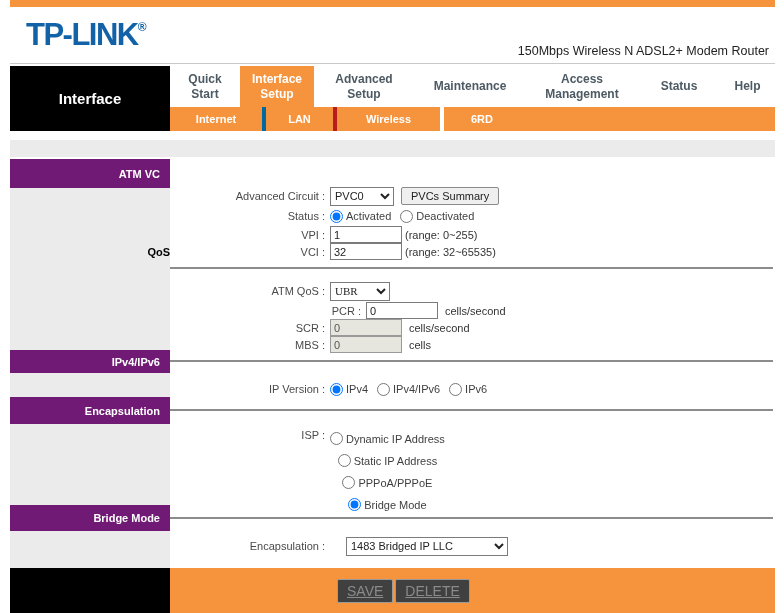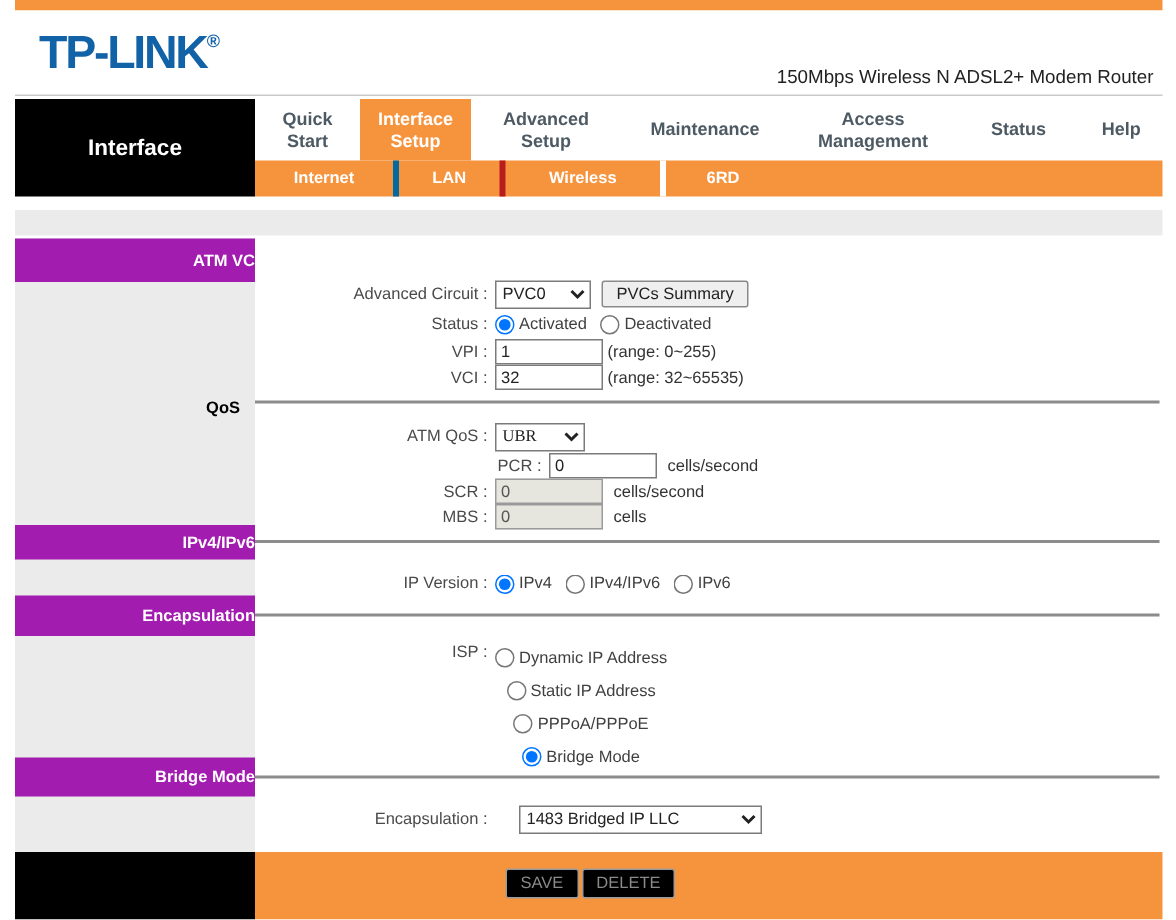--- a/index.html
+++ b/index.html
@@ -22,28 +22,28 @@
          font-weight:bold; color:#4d5a63; line-height:1.25; text-align:center; cursor:pointer; }
   .tab.active { background:#F6943E; color:#fff; }
   .t-qs{width:70px;} .t-is{width:74px;} .t-as{width:100px;} .t-am{width:112px;} .t-mn{width:112px;} .t-st{width:82px;} .t-hp{flex:1;}
   .subnav { position:absolute; left:160px; top:41px; width:605px; height:24px; background:#F6943E; display:flex; }
   .subtab { color:#fff; font-size:11px; font-weight:bold; display:flex; align-items:center; justify-content:center; cursor:pointer; }
   .s-internet{width:92px;} .s-lan{width:71px; border-left:4px solid #0369a1;} .s-wireless{width:107px; border-left:4px solid #b91c1c;} .s-6rd{width:80px; border-left:4px solid #fff;}
 
   .content { position:absolute; left:0; top:140px; width:765px; height:473px; background:#fff; }
   .gray-strip { position:absolute; left:0; top:0; width:765px; height:17px; background:#EBEBEB; }
   .sidebar-bg { position:absolute; left:0; top:19px; width:160px; height:409px; background:#EBEBEB; }
-  .section-bar { position:absolute; left:0; width:160px; background:#a21caf; color:#fff; font-size:11px; font-weight:bold;
-                 display:flex; align-items:center; justify-content:flex-end; }
+  .section-bar { position:absolute; left:0; width:160px; background:#701a75; color:#fff; font-size:11px; font-weight:bold;
+                 display:flex; align-items:center; justify-content:flex-end; padding-right:10px; }
   .bar-atm { top:19px; height:29px; }
   .bar-ipv { top:210px; height:23px; }
   .bar-enc { top:257px; height:27px; }
   .bar-brg { top:365px; height:26px; }
-  .qos-label { position:absolute; left:0; top:126px; width:160px; font-size:11px; font-weight:bold; color:#000;
-               text-align:right; padding-right:10px; }
+  .qos-label { position:absolute; left:0; top:106px; width:160px; font-size:11px; font-weight:bold; color:#000;
+               text-align:right; }
   .hline { position:absolute; left:160px; width:603px; height:2px; background:#8c8c8c; }
   .ln-qos{ top:127px; } .ln-ipv{ top:220px; } .ln-enc{ top:269px; } .ln-brg{ top:377px; }
 
   .row { position:absolute; left:160px; width:605px; display:flex; align-items:center; }
   .flabel { width:160px; text-align:right; font-size:11px; color:#4a4a4a; padding-right:5px; flex-shrink:0; }
   .fctrl { display:flex; align-items:center; gap:3px; font-size:11px; color:#3f3f3f; }
   .r-vc{top:46px;height:20px;} .r-status{top:68px;height:16px;} .r-vpi{top:86px;height:17px;} .r-vci{top:103px;height:17px;}
   .r-atmqos{top:141px;height:20px;} .r-pcr{top:162px;height:17px;padding-left:36px;} .r-scr{top:179px;height:17px;} .r-mbs{top:196px;height:17px;}
   .r-ipver{top:240px;height:18px;} .r-isp{top:289px;align-items:flex-start;} .r-encsel{top:396px;height:20px;gap:16px;}
 
@@ -55,22 +55,22 @@
   .radio-item { display:flex; align-items:center; margin-right:6px; }
   .btn-summary { font-size:11px; font-family:"Liberation Sans",sans-serif; background:#efefef; border:1px solid #8a8a8a;
                  border-radius:2px; padding:2px 9px; color:#222; margin-left:4px; cursor:pointer; }
   .isp-col { display:flex; flex-direction:column; }
   .isp-line { display:flex; align-items:center; height:19px; }
 
   .bottom-bar { position:absolute; left:0; top:428px; width:765px; height:45px; }
   .bottom-black { position:absolute; left:0; top:0; width:160px; height:45px; background:#000; }
   .bottom-orange { position:absolute; left:160px; top:0; width:605px; height:45px; background:#F6943E; }
   .action-btns { position:absolute; left:167px; top:11px; display:flex; gap:2px; }
-  .action-btn { font-size:11px; font-family:"Liberation Sans",sans-serif; background:#000000; border:1px solid #9a9a9a;
-                border-radius:2px; padding:3px 9px; color:#8a8a8a; cursor:pointer; }
+  .action-btn { font-size:14px; font-family:"Liberation Sans",sans-serif; background:#404040; border:1px solid #9a9a9a;
+                border-radius:2px; padding:3px 9px; color:#8a8a8a; cursor:pointer;text-decoration:underline; }
   .hint { font-size:11px; color:#333; }
   .unit { font-size:11px; color:#333; margin-left:4px; }
 </style>
 </head>
 <body>
 
 <div class="page">
   <div class="top-strip"></div>
 
   <div class="header">

